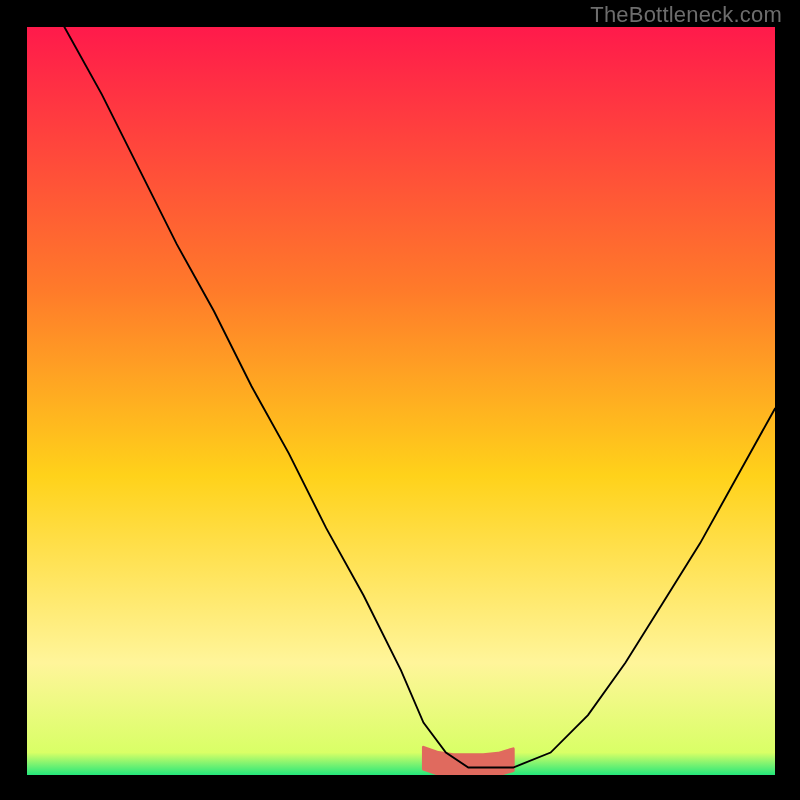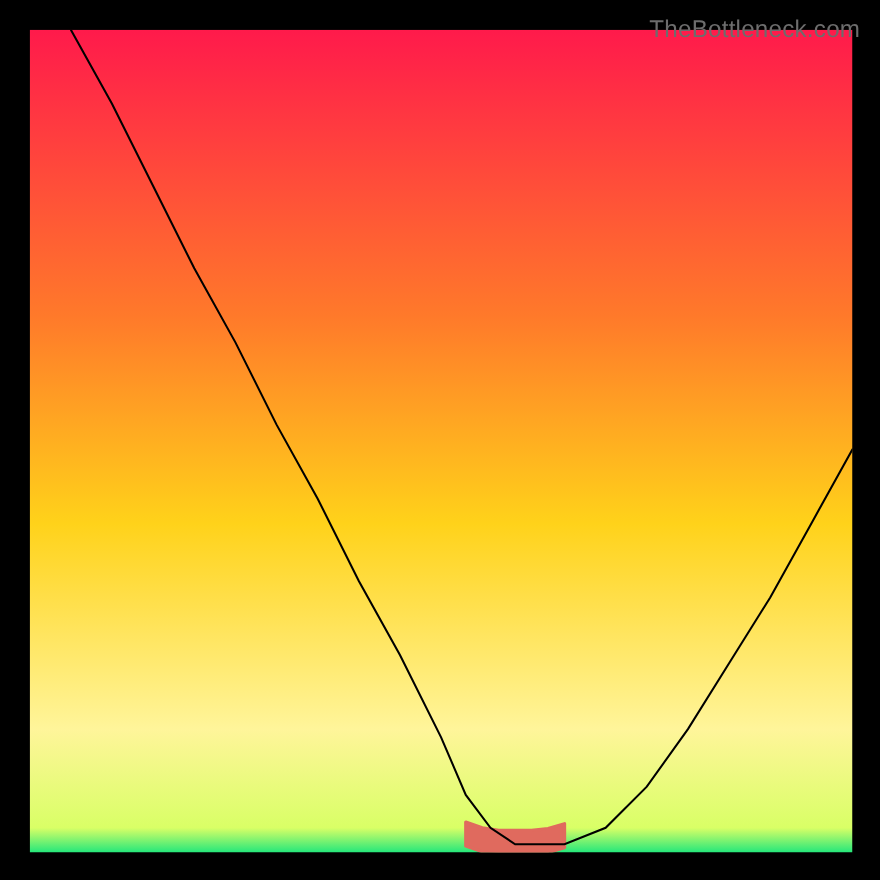--- a/index.html
+++ b/index.html
@@ -12,21 +12,21 @@
     font-family: Arial, Helvetica, sans-serif;
   }
   .frame {
     position: relative;
     width: 800px;
     height: 800px;
     background: #000000;
   }
   .watermark {
     position: absolute;
-    top: 14px;
+    top: 2px;
     right: 18px;
     font-size: 22px;
     font-weight: 500;
     color: #6d6d6d;
     letter-spacing: 0.2px;
     z-index: 10;
   }
   .plot {
     position: absolute;
     left: 27px;

